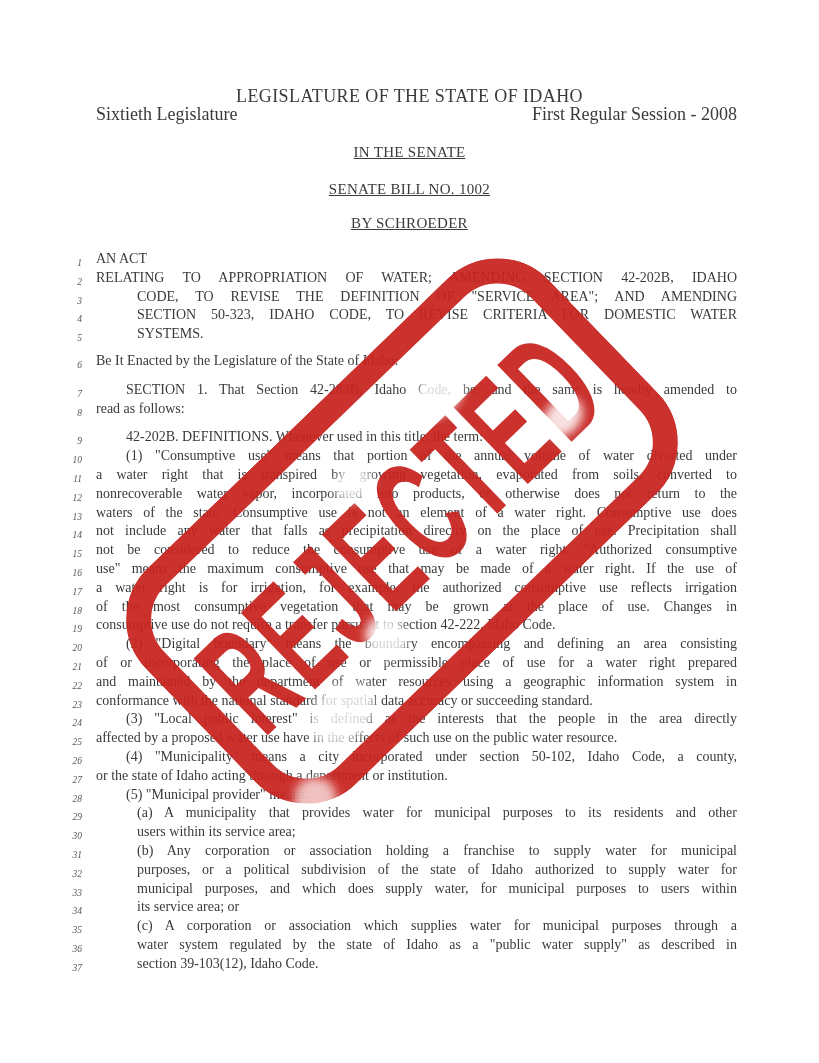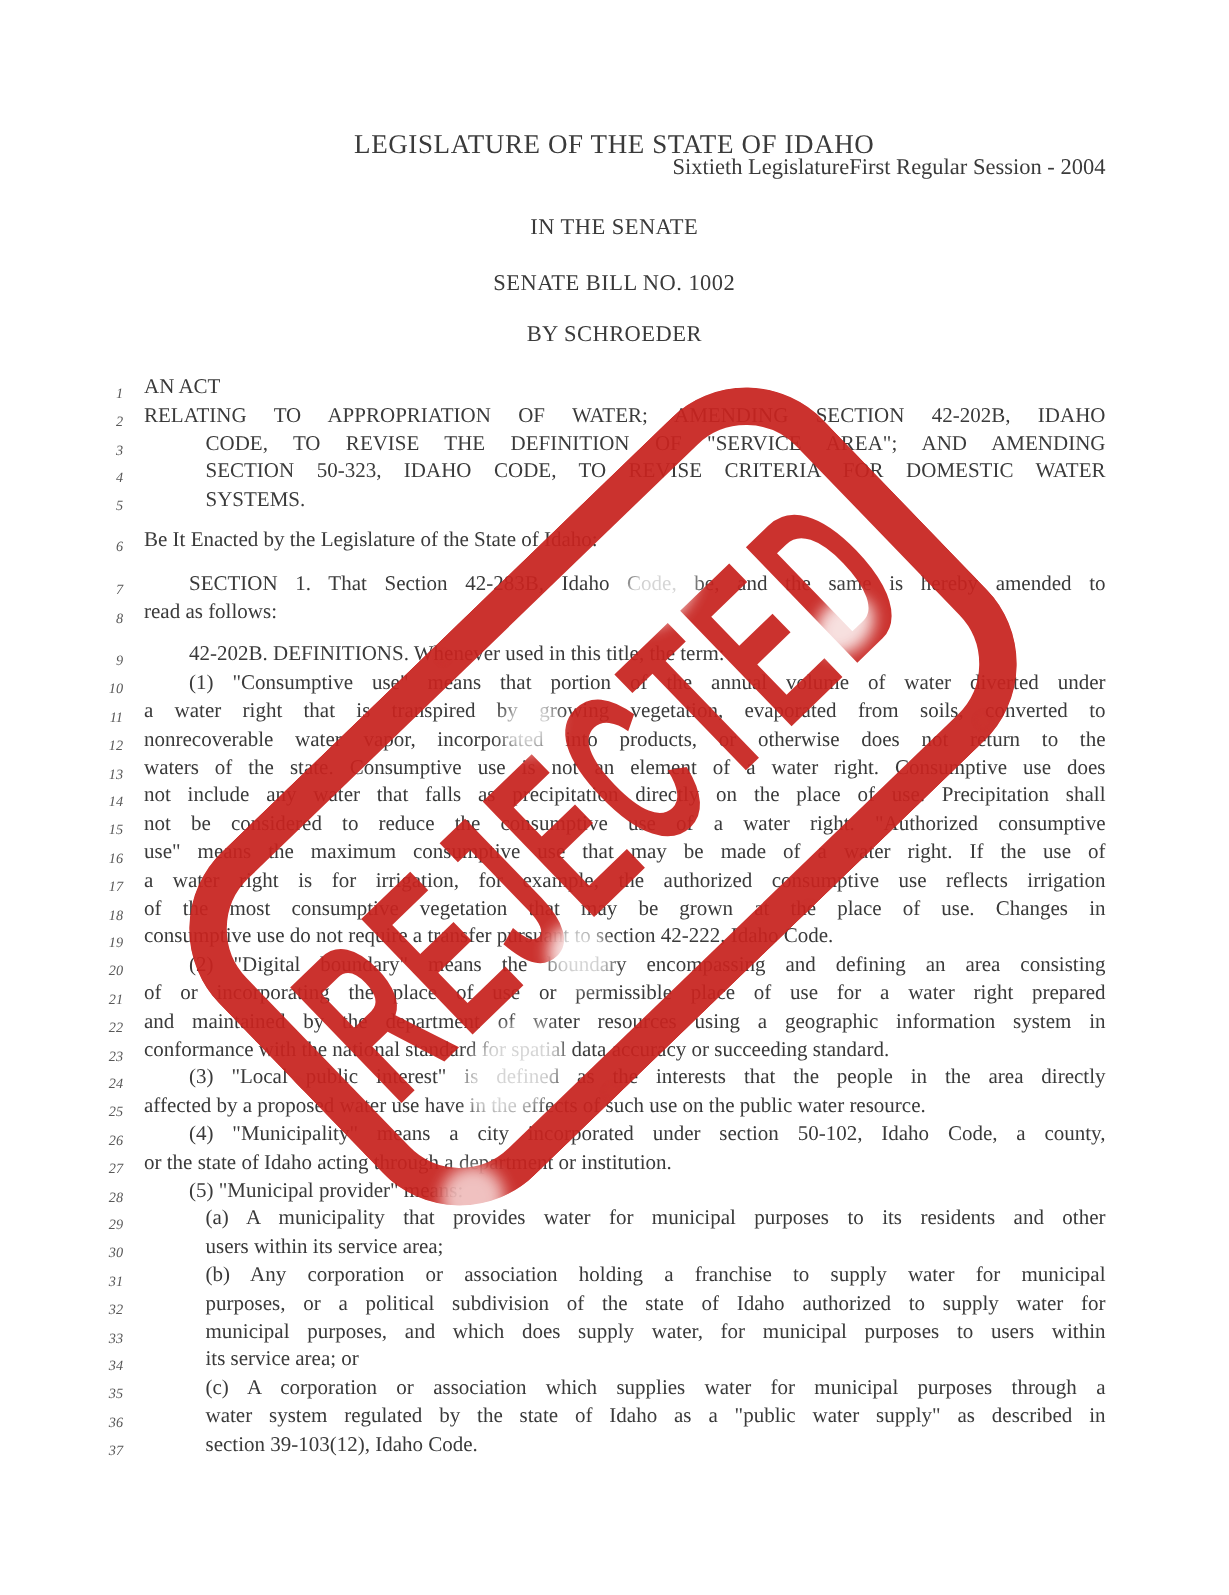--- a/index.html
+++ b/index.html
@@ -6,22 +6,22 @@
   * { margin:0; padding:0; box-sizing:border-box; }
   html,body { background:#ffffff; }
   .page {
     position:relative; width:819px; height:1063px; background:#fff;
     font-family:"Liberation Serif","DejaVu Serif",serif; color:var(--ink);
     overflow:hidden;
   }
   .h-title { position:absolute; top:86px; left:0; width:100%; text-align:center;
     font-size:18px; letter-spacing:.4px; }
   .h-row { position:absolute; top:104px; left:96px; width:641px;
-    display:flex; justify-content:flex-end; font-size:15px; }
-  .h-center { position:absolute; left:0; width:100%; text-align:center; font-size:15px; letter-spacing:.3px; }
+    display:flex; justify-content:space-between; font-size:18px; }
+  .h-center { position:absolute; left:0; width:100%; text-align:center; font-size:15px; letter-spacing:.3px;text-decoration:underline; }
   .h-chamber { top:144px; }
   .h-bill { top:181px; }
   .h-sponsor { top:215px; }
 
   .body-lines { position:absolute; top:250px; left:96px; width:641px; font-size:14px; }
   .ln { position:relative; line-height:18.8px; min-height:18.8px; }
   .ln .num {
     position:absolute; left:-40px; top:4px; width:26px; text-align:right;
     font-size:9.5px; font-style:italic; color:#585858;
     font-family:"Liberation Serif","DejaVu Serif",serif;
@@ -92,21 +92,21 @@
 </style>
 </head>
 <body>
 
 <div class="page">
 
   <div class="h-title">LEGISLATURE OF THE STATE OF IDAHO</div>
 
   <div class="h-row">
     <span>Sixtieth Legislature</span>
-    <span>First Regular Session - 2004</span>
+    <span>First Regular Session - 2008</span>
   </div>
 
   <div class="h-center h-chamber">IN THE SENATE</div>
   <div class="h-center h-bill">SENATE BILL NO. 1002</div>
   <div class="h-center h-sponsor">BY SCHROEDER</div>
 
   <div class="body-lines">
       <div class="ln ic">
         <span class="num">1</span>
         <span class="txt">AN ACT</span>

